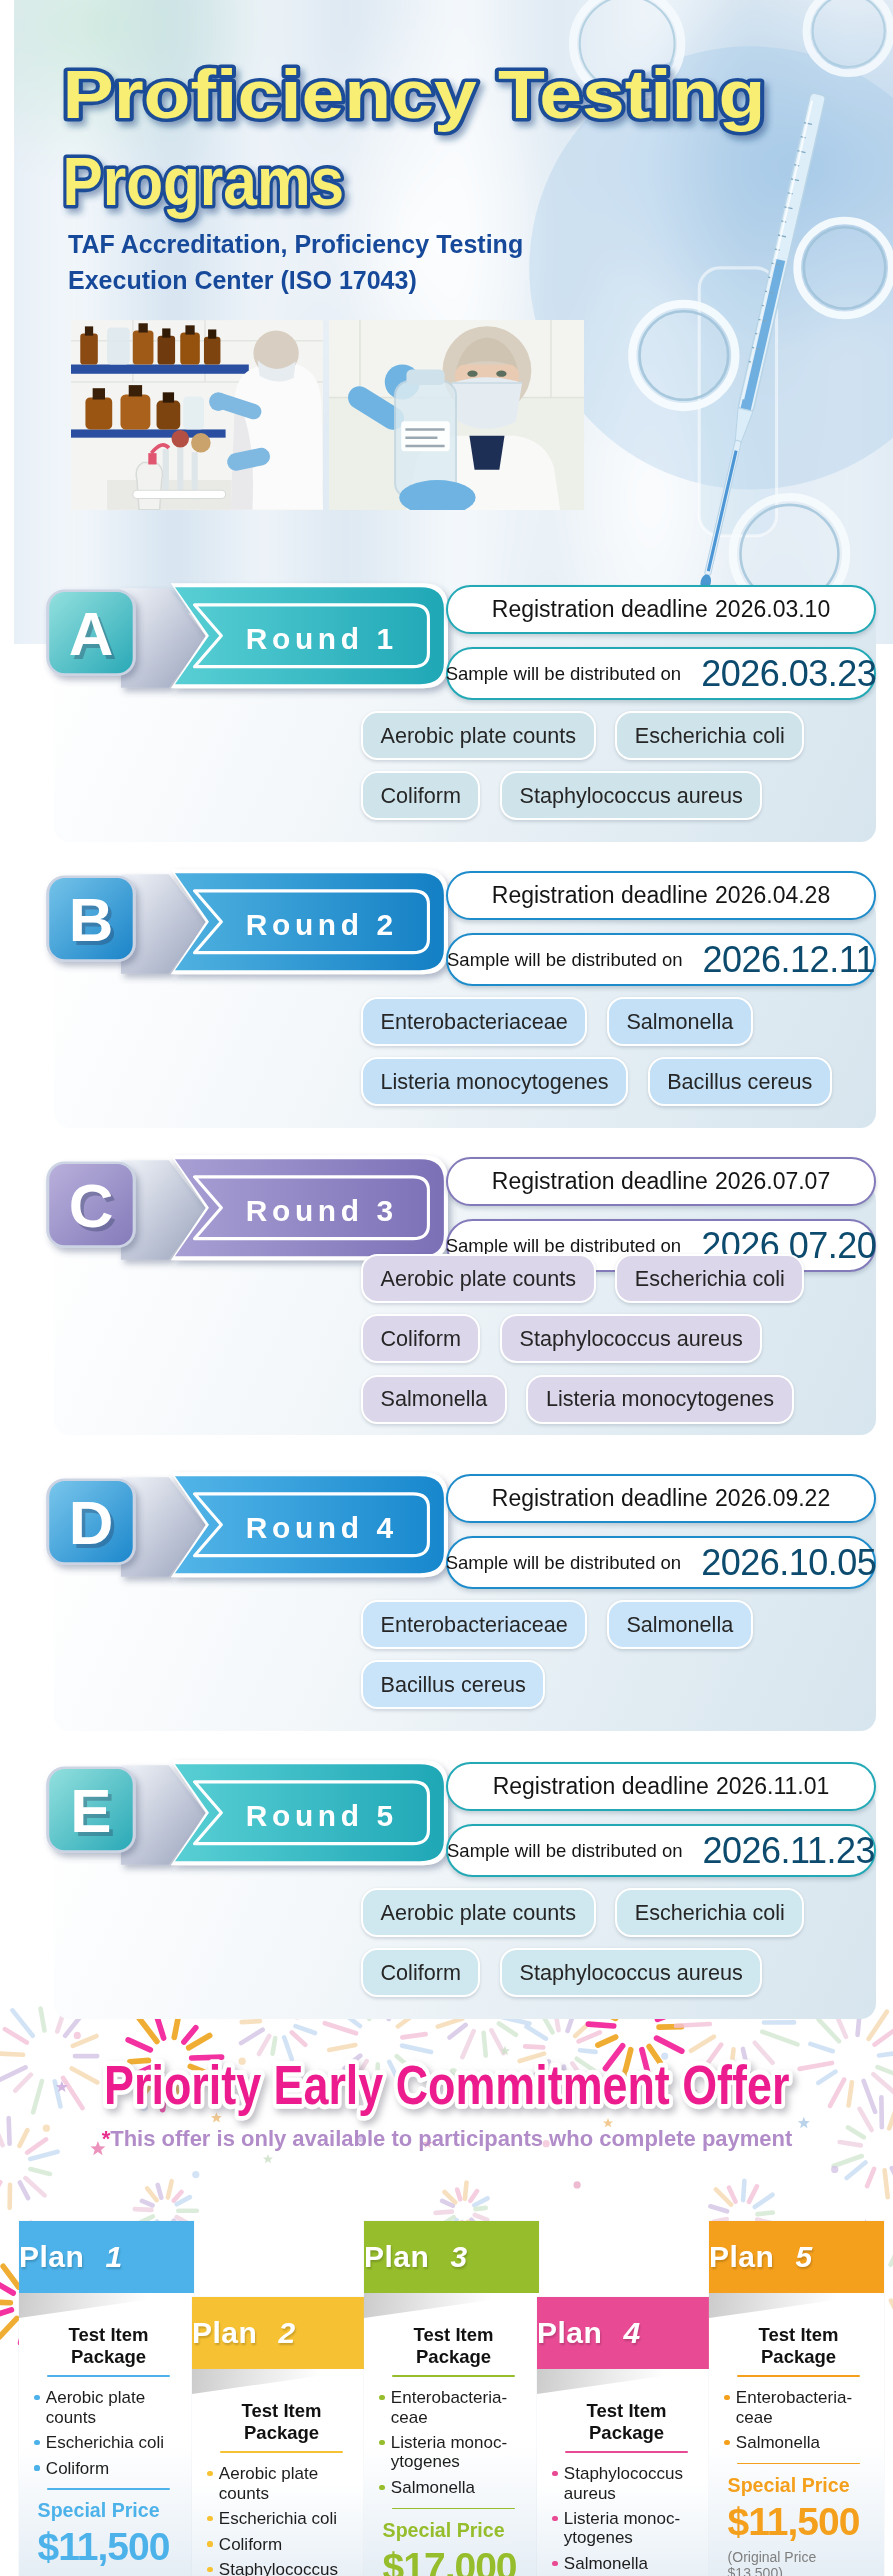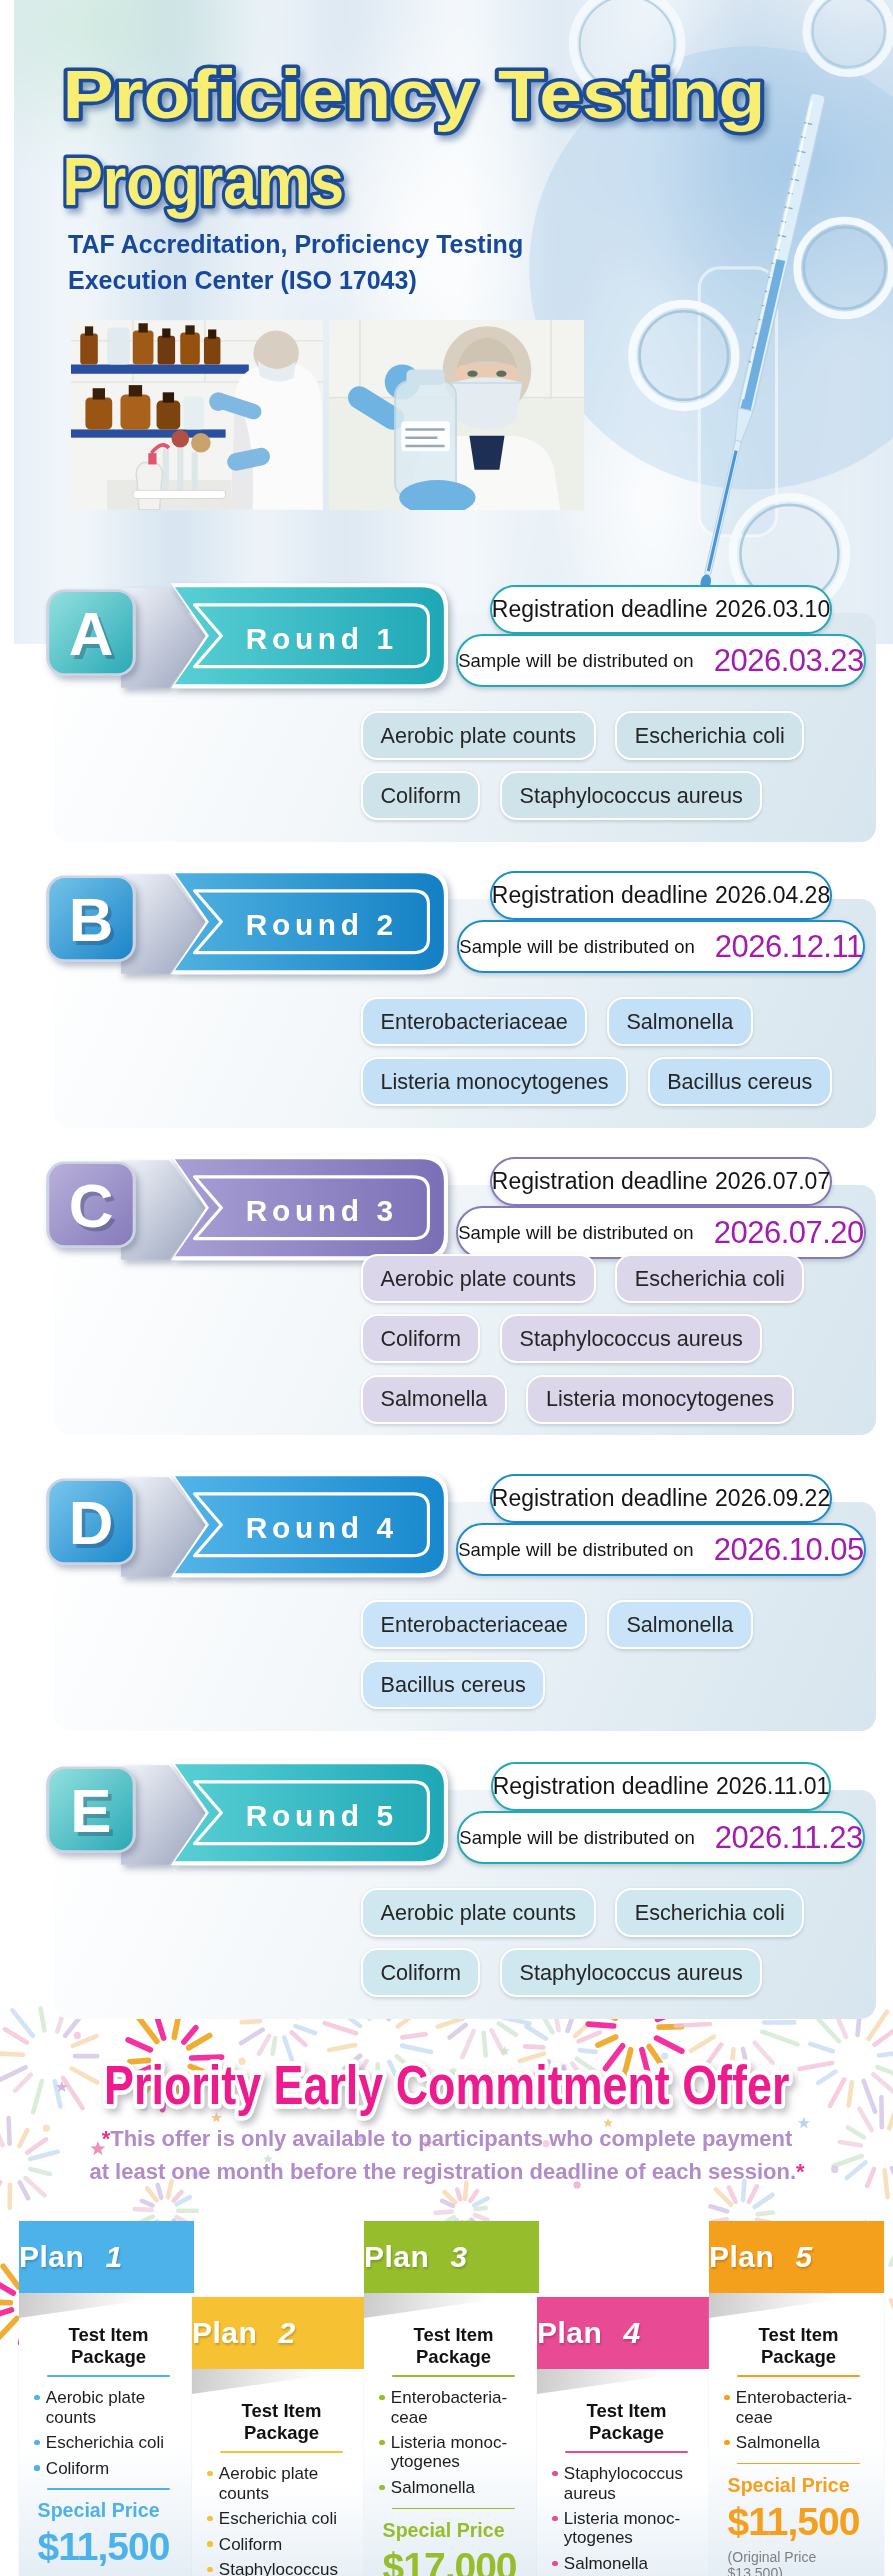--- a/index.html
+++ b/index.html
@@ -20,29 +20,29 @@
   .hero-title-svg{position:absolute;left:36px;top:52px;overflow:visible;}
   .hero-sub{position:absolute;left:54px;top:226px;line-height:36px;font-weight:bold;font-size:25px;}
   .photos{position:absolute;top:320px;left:0;}
   .photo{position:absolute;top:0;}
 
   
   .round{position:absolute;left:0;width:894px;z-index:2;}
   .round-panel{position:absolute;left:54px;width:822px;top:31px;border-radius:15.5px;
     background:linear-gradient(115deg,#ffffff 0%,#f3f7fa 38%,#e3edf3 68%,#d7e5ee 100%);}
   .round-head{position:absolute;left:41px;top:0;width:407px;height:124px;overflow:visible;}
-  .caps{position:absolute;left:446px;top:3.1px;width:430px;display:flex;flex-direction:column;gap:0;align-items:center;}
+  .caps{position:absolute;left:446px;top:3.1px;width:430px;display:flex;flex-direction:column;gap:13px;}
   .cap{background:#ffffff;border:2.6px solid var(--bc);border-radius:28px;display:flex;
        align-items:center;justify-content:center;white-space:nowrap;
        box-shadow:0 2.6px 4.1px rgba(40,70,90,.22);}
   .cap1{height:45px;font-size:23px;color:#141414;}
   .cap1 .cap-date{margin-left:7.2px;}
   .cap2{height:49px;}
   .cap2 .cap-label{font-size:18.5px;color:#141414;}
-  .cap2 .cap-date{font-size:31px;color:#a21caf;margin-left:20px;letter-spacing:-0.5px;}
+  .cap2 .cap-date{font-size:36px;color:#0c4a6e;margin-left:20px;letter-spacing:-0.5px;}
   .pills{position:absolute;left:361px;width:520px;}
   .pill-row{display:flex;gap:19.6px;margin-bottom:11.3px;}
   .pill{height:45px;border-radius:16.5px;border:2.1px solid #ffffff;display:flex;align-items:center;
         padding:0 17.5px;font-size:21.6px;color:#262626;box-shadow:0 1.5px 3.1px rgba(60,80,100,.18);}
 
   
   .fireworks{position:absolute;left:0;top:1989px;z-index:1;}
   .offer-title-svg{position:absolute;left:0;top:2048px;z-index:3;overflow:visible;}
   .offer-note{position:absolute;left:0;top:2122px;width:894px;text-align:center;z-index:3;
     font-size:22px;line-height:33px;font-weight:bold;}
@@ -772,23 +772,20 @@
         <feDropShadow dx="6" dy="8" stdDeviation="7" flood-color="#8a8a95" flood-opacity="0.55"></feDropShadow>
       </filter>
     </defs>
     <text x="867" y="108" text-anchor="middle" font-size="108" font-weight="bold" textLength="1330" lengthAdjust="spacingAndGlyphs" fill="#ec1f8f" stroke="#ffffff" stroke-width="18" paint-order="stroke" stroke-linejoin="round" filter="url(#oshadow)">Priority Early Commitment Offer</text>
   </svg>
 
   <div class="offer-note" style="color:#b18cc9">
     <div>
       <span class="star" style="color:#e8308e">*</span><span>This offer is only available to participants who complete payment</span>
     </div>
-    <div>
-      <span>at least one month before the registration deadline of each session.</span><span class="star" style="color:#e8308e">*</span>
-    </div>
   </div>
 
   <div id="plans">
       <div class="plan-card" style="left: 19px; top: 2221px; height: 432px; --pc: #4cb2e9;">
     <div class="plan-header">
       <span>Plan</span>
           <i>1</i>
     </div>
     <div class="plan-fold"></div>
     <div class="plan-body">

